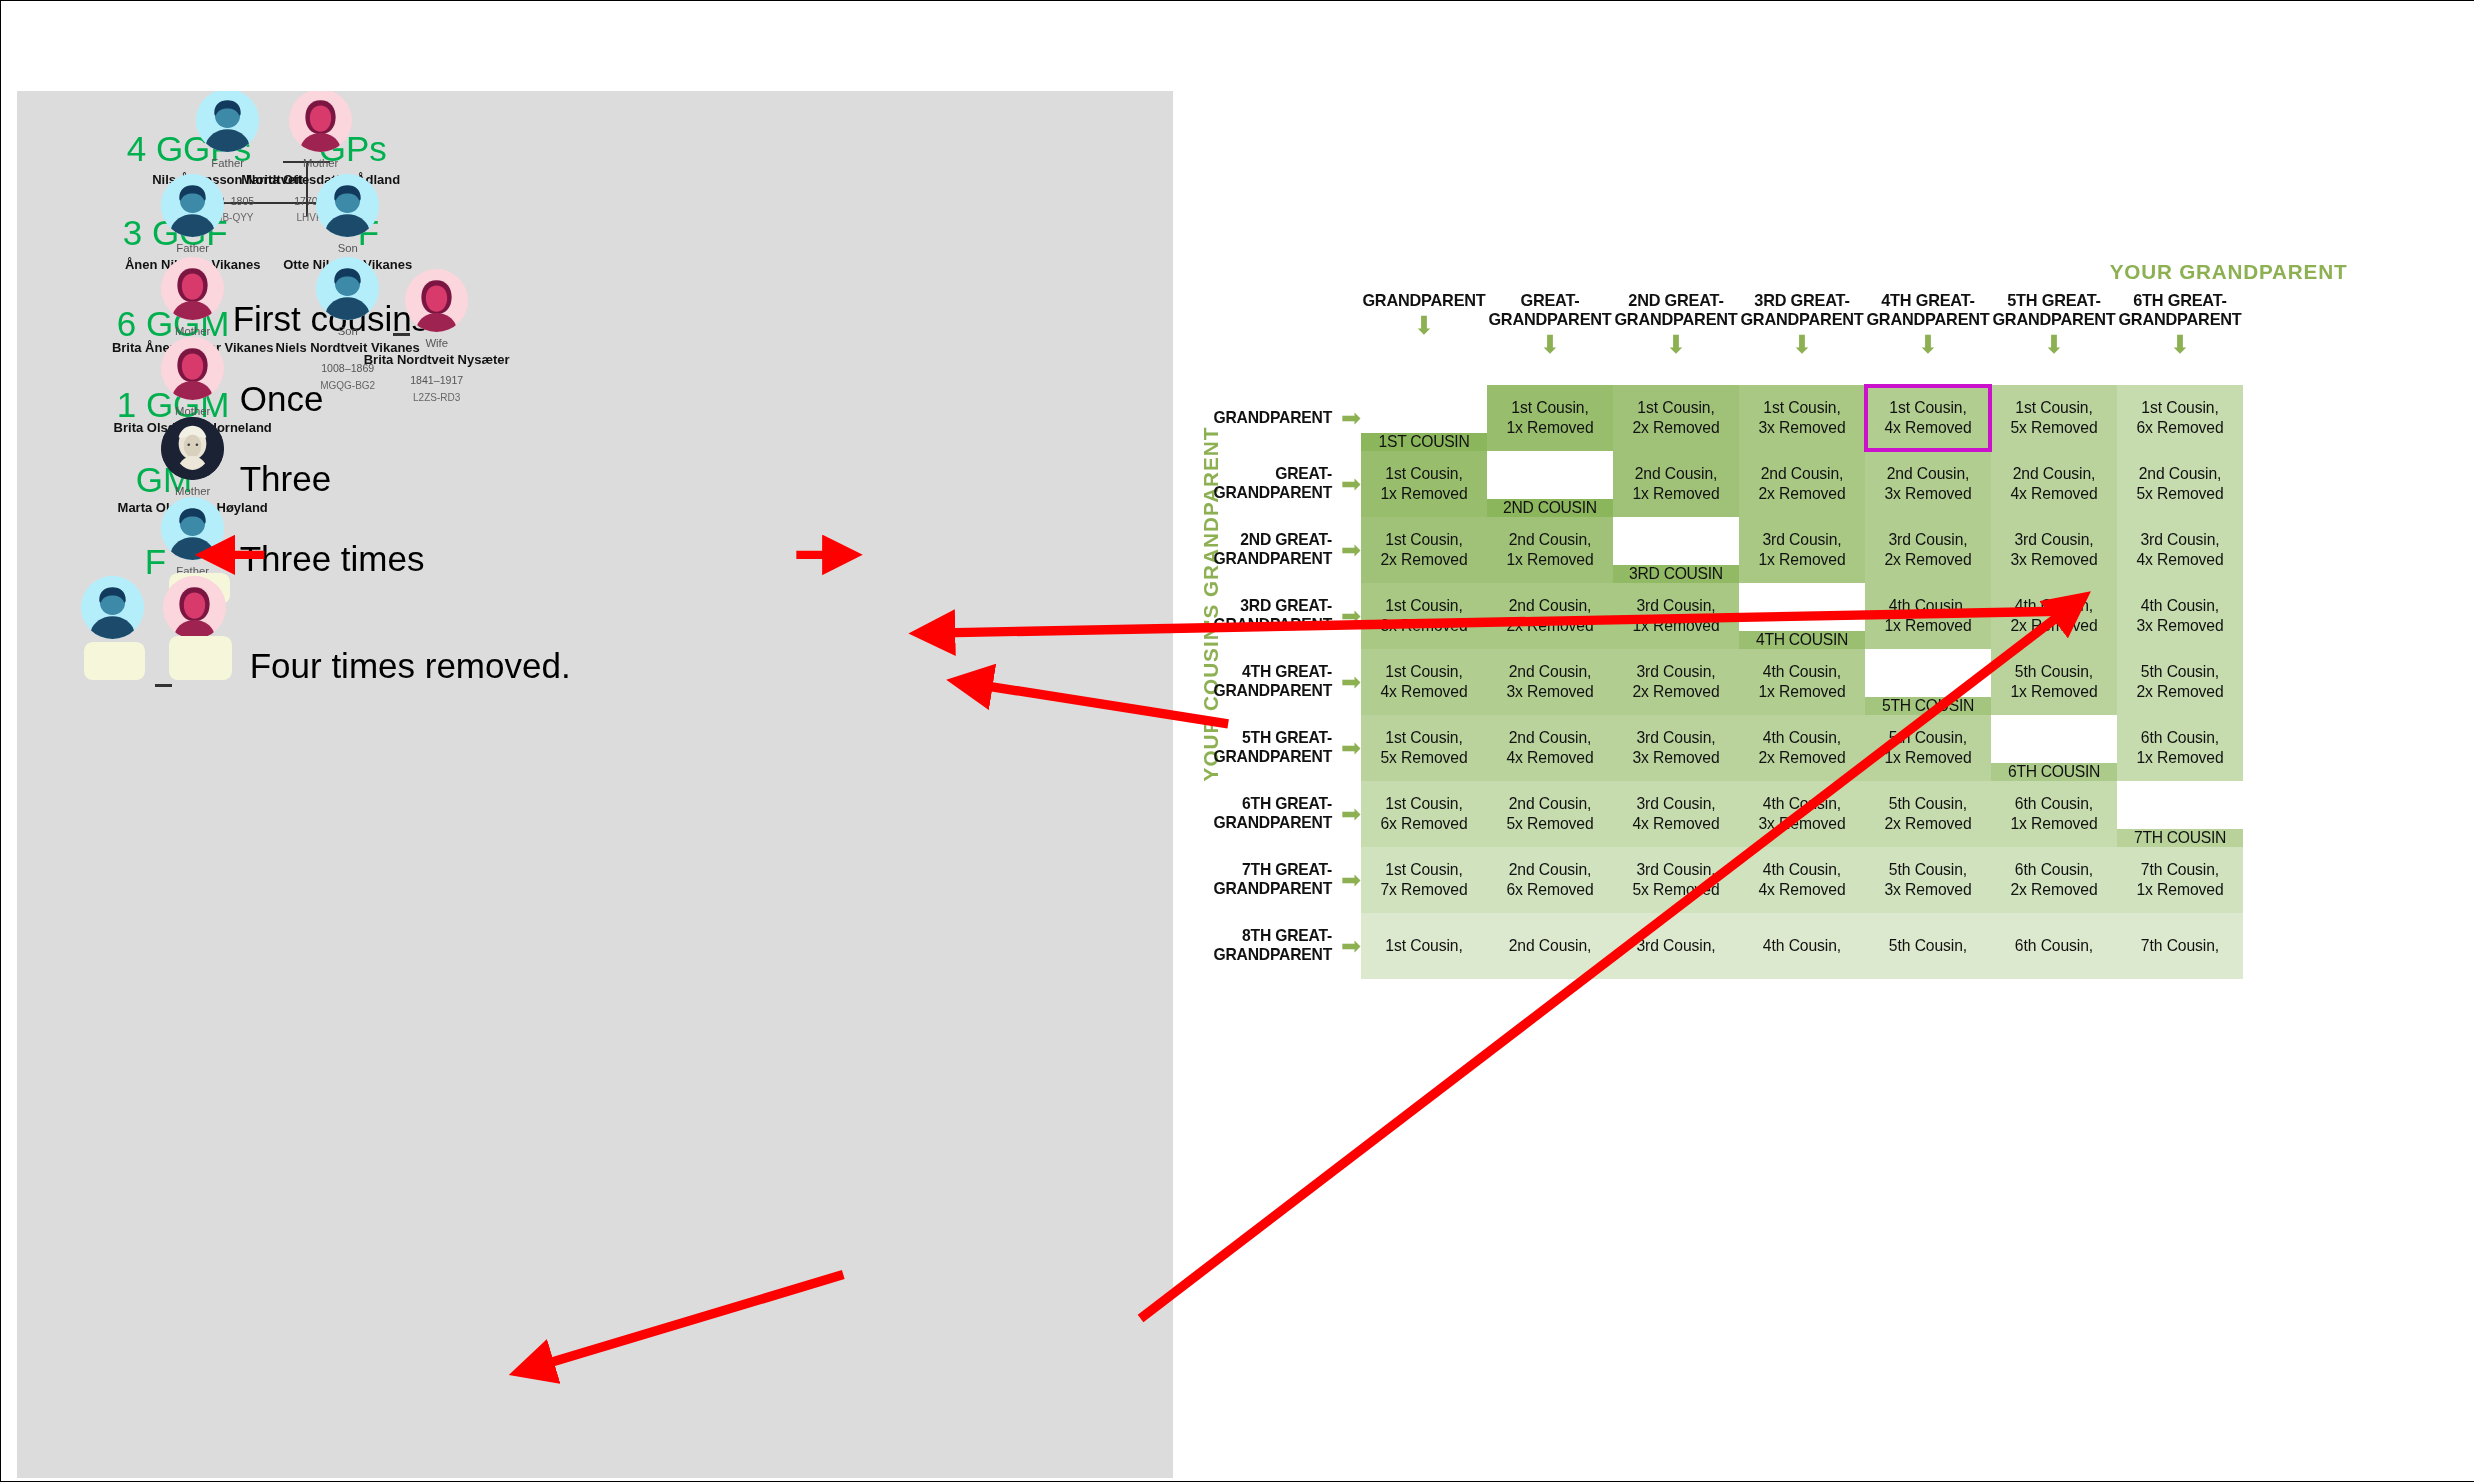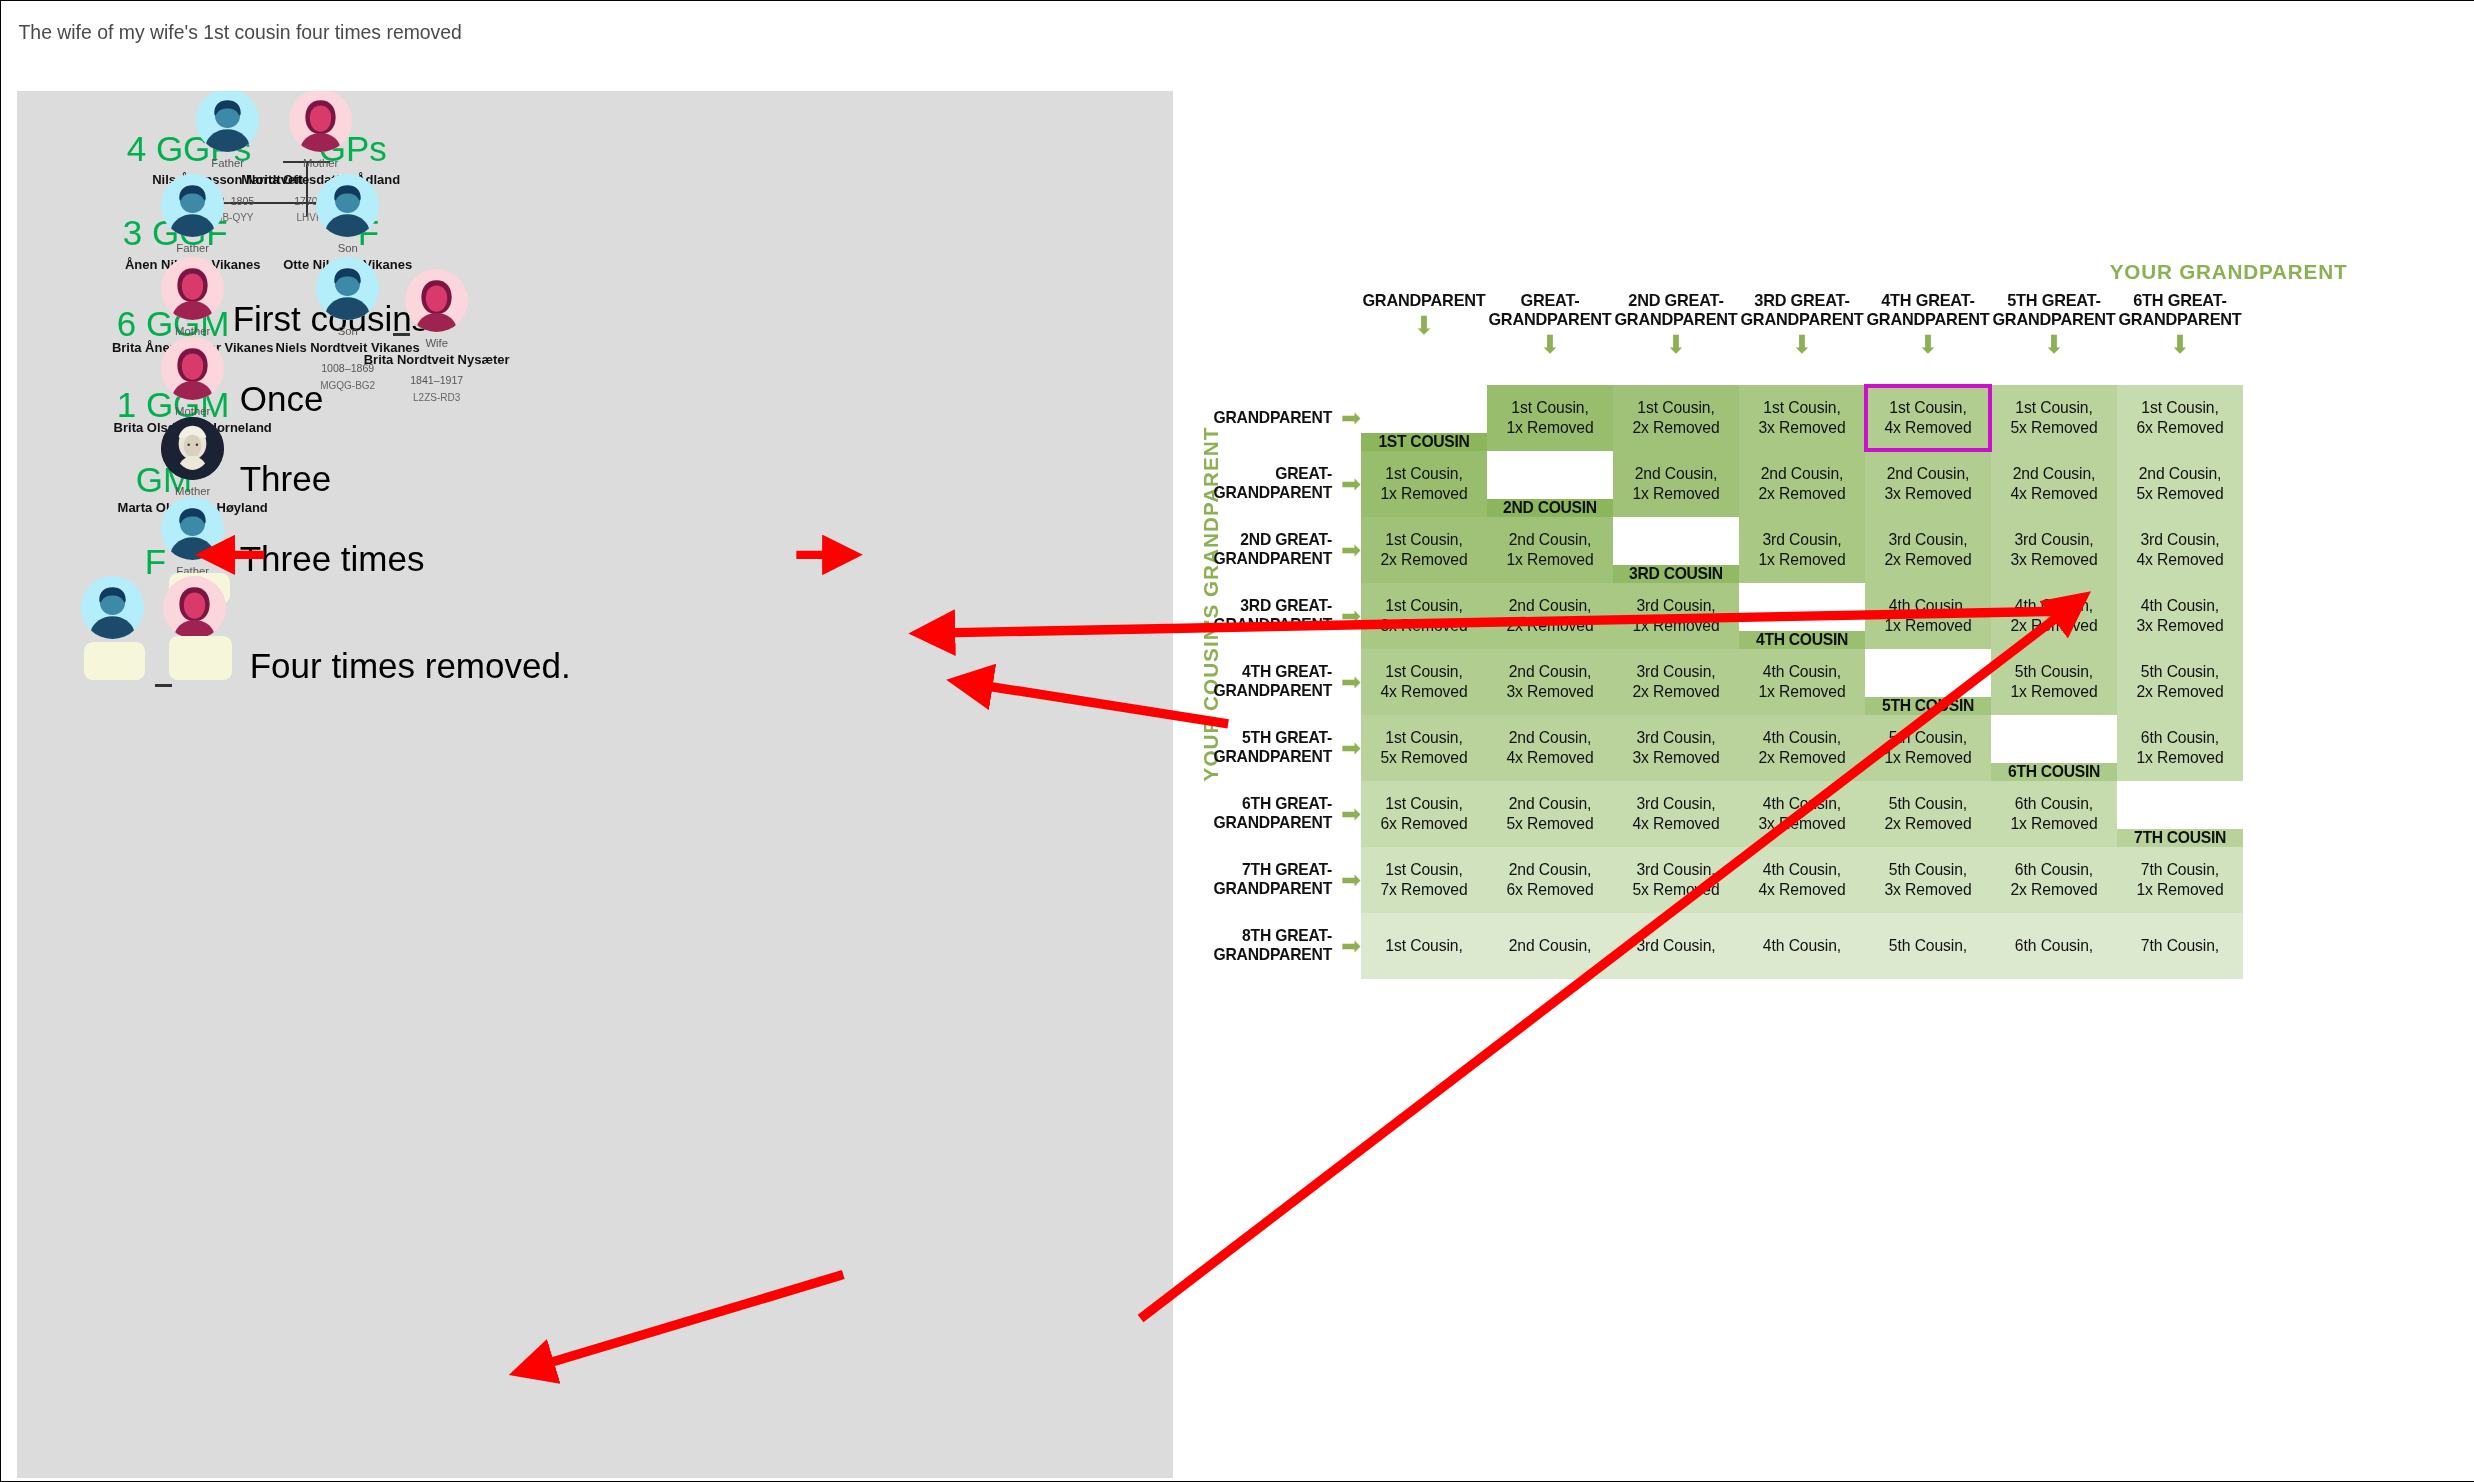--- a/index.html
+++ b/index.html
@@ -64,31 +64,30 @@
   .rowh { height:66px; display:flex; align-items:center; justify-content:flex-end; gap:8.8px; }
   .rowh .t { font-size:15.7px; font-weight:bold; color:#111; text-align:right; line-height:1.18; letter-spacing:-0.2px; }
   .rowh .arw { color:#8cb052; font-size:24px; line-height:0.6; }
 
   #grid { position:absolute; left:188px; top:294px; width:1121px; }
   .grow { display:flex; height:66px; }
   .cell {
     width:126px; display:flex; align-items:center; justify-content:center;
     text-align:center; font-size:15.7px; color:#111; line-height:1.25; letter-spacing:-0.1px;
   }
-  .cell.diag { font-weight:bold; letter-spacing:-0.3px;margin-top:48px; }
+  .cell.diag { font-weight:normal; letter-spacing:-0.3px;margin-top:48px; }
   .cell.hl { outline:4.4px solid #cc11cc; outline-offset:-3.1px; position:relative; z-index:5; }
 
   
   #overlay { position:absolute; left:0; top:0; width:2475px; height:1482px; pointer-events:none; }
 </style>
 </head>
 <body>
 
 <div id="header">
-  <div id="page-subtitle">The wife of my wife's 1st cousin four times removed</div>
 </div>
 
 <div id="tree-panel">
 
   <div class="gen-label" style="left:110px; top:38px;">4 GGPs</div>
   <div class="gen-label" style="left:302px; top:38px;">GPs</div>
   <div class="gen-label" style="left:106px; top:122px;">3 GGF</div>
   <div class="gen-label" style="left:341px; top:122px;">F</div>
   <div class="gen-label" style="left:100px; top:213px;">6 GGM</div>
   <div class="gen-label" style="left:100px; top:294px;">1 GGM</div>

